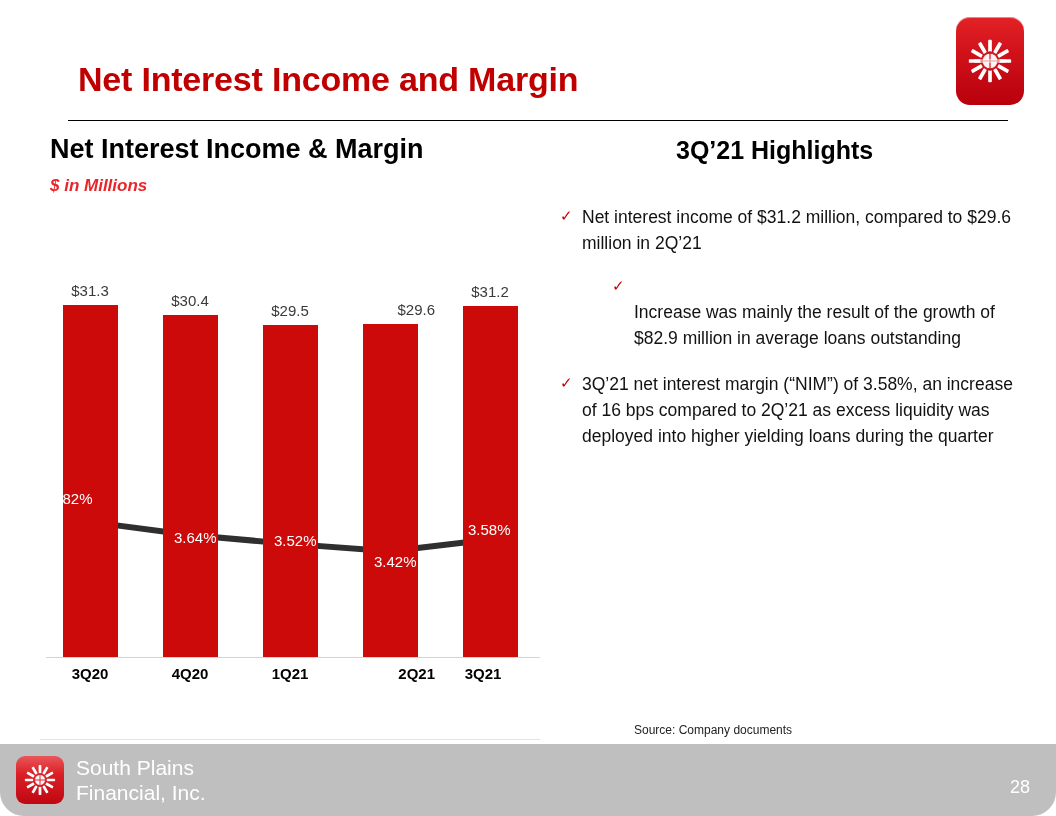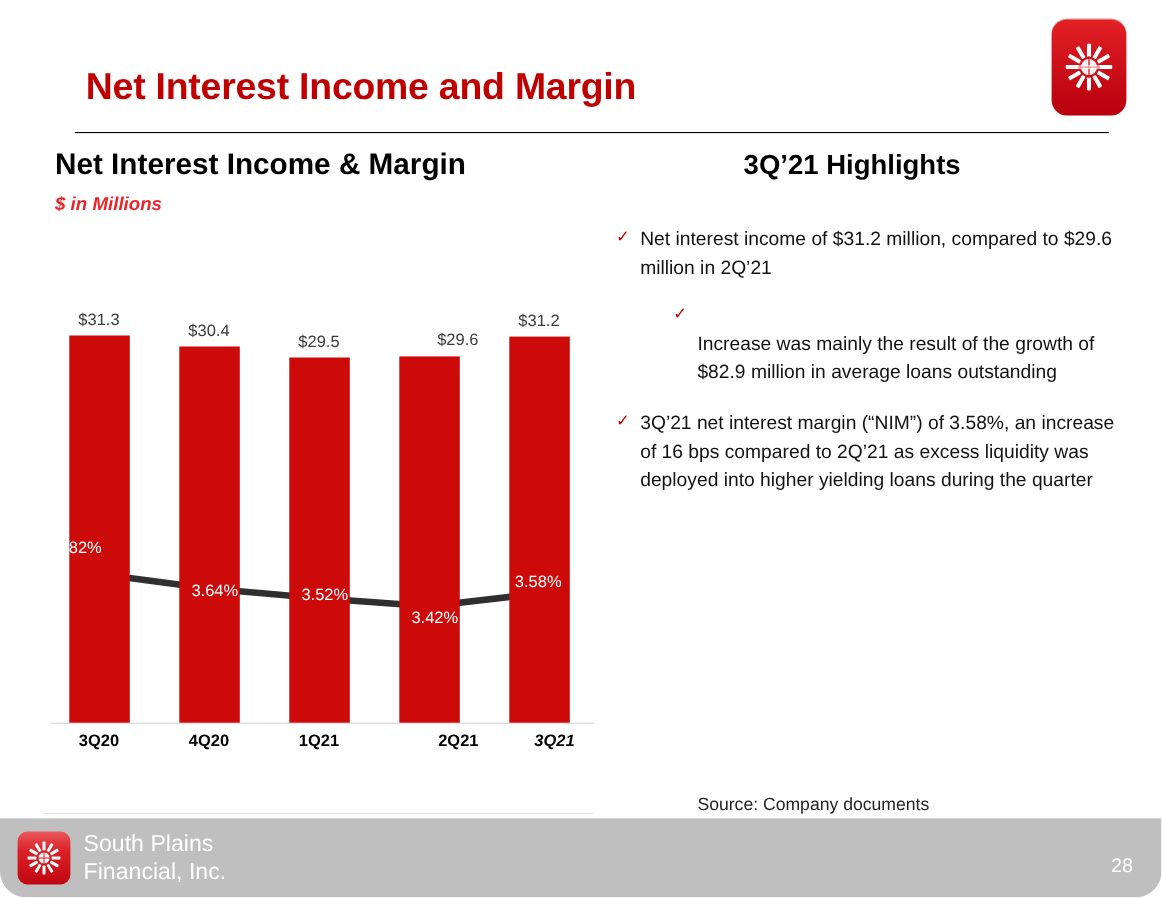--- a/index.html
+++ b/index.html
@@ -203,21 +203,21 @@
     font-size: 17.5px;
     line-height: 26px;
     color: #121212;
   }
   .bullet.level-2 .bullet-text { font-size: 17.5px; margin-top: 25px; }
 
   .source-note {
     position: absolute;
     left: 634px;
     top: 723px;
-    font-size: 16px;
+    font-size: 12px;
     color: #222222;
     white-space: nowrap;
   }
 
   
   .footer {
     position: absolute;
     left: 0;
     bottom: 0;
     width: 1056px;
@@ -304,21 +304,21 @@
         <div class="bar-label" style="left: 105px; top: 41.8866px; width: 90px;">$30.4</div>
         <div class="cat-label" style="left: 105px; width: 90px;">4Q20</div>
         <div class="bar" style="left: 222.5px; top: 75.0149px; width: 55px; height: 331.985px; background: rgb(204, 10, 10);"></div>
         <div class="bar-label" style="left: 205px; top: 52.0149px; width: 90px;">$29.5</div>
         <div class="cat-label" style="left: 205px; width: 90px;">1Q21</div>
         <div class="bar" style="left: 322.5px; top: 73.8896px; width: 55px; height: 333.11px; background: rgb(204, 10, 10);"></div>
         <div class="bar-label" style="left: 305px; top: 50.8896px; width: 90px; text-align: right;">$29.6</div>
         <div class="cat-label" style="left: 305px; width: 90px; text-align: right;">2Q21</div>
         <div class="bar" style="left: 422.5px; top: 55.8836px; width: 55px; height: 351.116px; background: rgb(204, 10, 10);"></div>
         <div class="bar-label" style="left: 405px; top: 32.8836px; width: 90px;">$31.2</div>
-        <div class="cat-label" style="left: 419px; width: 90px; font-style: italic;">3Q21</div>
+        <div class="cat-label" style="left: 398px; width: 90px;">3Q21</div>
         <div class="nim-label" style="left: 10px; top: 239.867px;">3.82%</div>
         <div class="nim-label" style="left: 134px; top: 279.067px;">3.64%</div>
         <div class="nim-label" style="left: 234px; top: 281.867px;">3.52%</div>
         <div class="nim-label" style="left: 334px; top: 303.2px;">3.42%</div>
         <div class="nim-label" style="left: 428px; top: 271.467px;">3.58%</div>
       </div>
   </div>
 
   <div class="chart-underline"></div>
 

